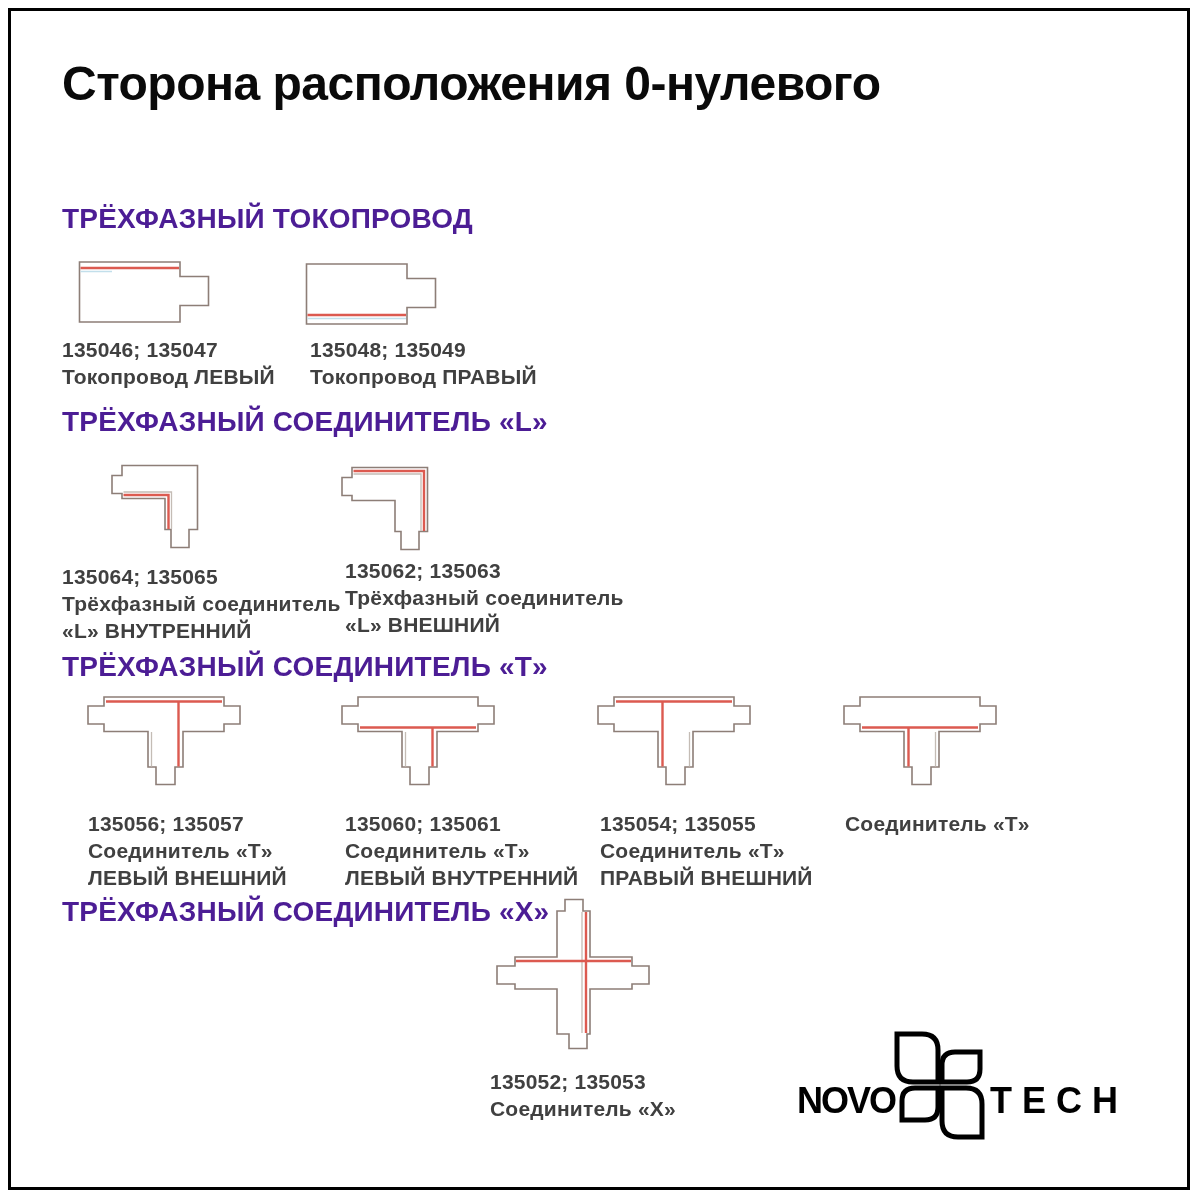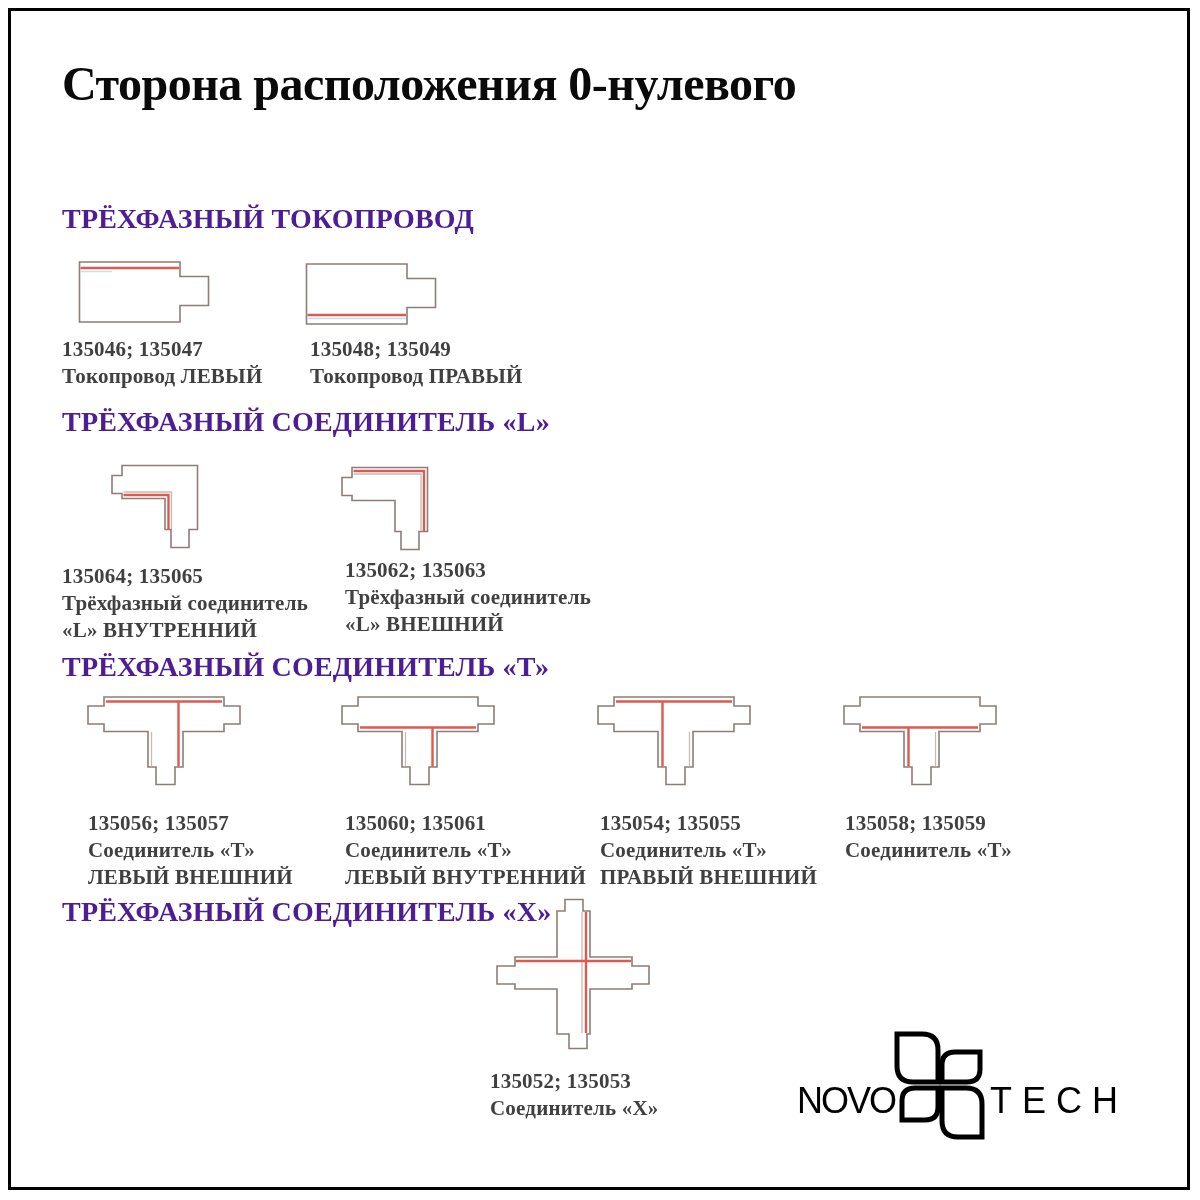--- a/index.html
+++ b/index.html
@@ -1,30 +1,30 @@
 <!DOCTYPE html>
 <html><head>
 <meta charset="utf-8">
 <style>
   html,body{margin:0;padding:0;}
   body{width:1200px;height:1200px;position:relative;background:#ffffff;
        font-family:"Liberation Sans", sans-serif;}
-  .abs{position:absolute;font-family:Liberation Serif, serif;}
+  .abs{position:absolute;}
   .frame{left:8px;top:8px;width:1182px;height:1182px;border:3px solid #000;box-sizing:border-box;}
   .title{left:62px;top:54px;font-size:48px;font-weight:bold;color:#0a0a0a;
          line-height:60px;letter-spacing:-0.5px;white-space:nowrap;}
   .sec-h{font-size:28px;font-weight:bold;color:#4c1d95;letter-spacing:0.2px;white-space:nowrap;}
   .lbl{font-size:21px;font-weight:bold;color:#404040;line-height:27px;letter-spacing:0.2px;white-space:nowrap;}
   .lbl-x{text-align:left;width:176px;}
   svg.diag{position:absolute;overflow:visible;}
   path.outline{fill:#ffffff;stroke-width:1.6;stroke-linejoin:miter;}
   path.rl{fill:none;stroke-width:2.4;}
   path.gl{fill:none;stroke-width:1.3;}
   path.bl{fill:none;stroke-width:1.5;}
-  .logo-txt{position:absolute;font-weight:normal;font-size:36px;color:#000;line-height:34px;}
+  .logo-txt{position:absolute;font-weight:bold;font-size:36px;color:#000;line-height:34px;}
   .novo{letter-spacing:-2px;}
   .tech{letter-spacing:10px;}
   svg.flower{position:absolute;overflow:visible;}
   .petal{fill:#ffffff;stroke:#000;stroke-width:5;}
 </style>
 </head>
 <body>
 
 <div class="abs frame"></div>
 
@@ -115,21 +115,20 @@
   <div>135060; 135061</div>
   <div>Соединитель «Т»</div>
   <div>ЛЕВЫЙ ВНУТРЕННИЙ</div>
 </div>
 <div class="abs lbl" style="left:600px;top:810px">
   <div>135054; 135055</div>
   <div>Соединитель «Т»</div>
   <div>ПРАВЫЙ ВНЕШНИЙ</div>
 </div>
 <div class="abs lbl" style="left:845px;top:810px">
-  <div>135058; 135059</div>
   <div>Соединитель «Т»</div>
 </div>
 
 <div class="abs sec-h" style="left:62px;top:896px">ТРЁХФАЗНЫЙ СОЕДИНИТЕЛЬ «Х»</div>
 
 <svg class="diag" style="left:495px;top:898px" width="156" height="152" viewBox="0 0 156 152">
   <path class="outline" d="M 70,1.5 H 88 V 13 H 95 V 59 H 137 V 68 H 154 V 86 H 137 V 91 H 95 V 136 H 92 V 150.5 H 74 V 136 H 62 V 91 H 20 V 86 H 2 V 68 H 20 V 59 H 62 V 13 H 70 Z" stroke="#8d7e77"></path>
   <path class="gl" d="M 87,14 V 135" stroke="#c4bcb5"></path>
   <path class="rl" d="M 21,63 H 136 M 91,14 V 135" stroke="#dc5a50"></path>
 </svg>

